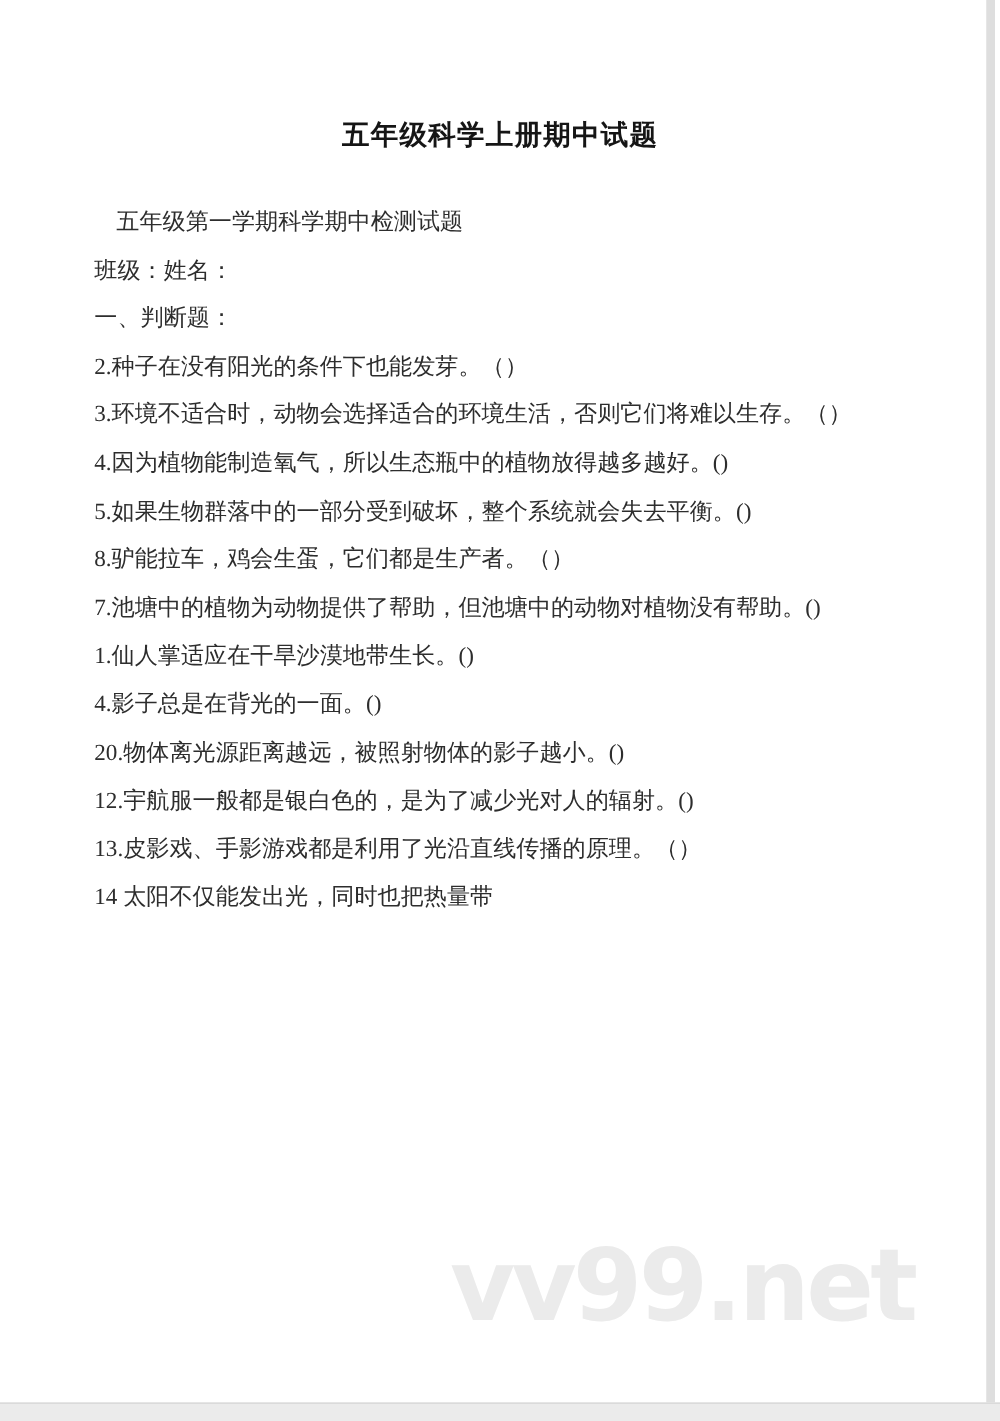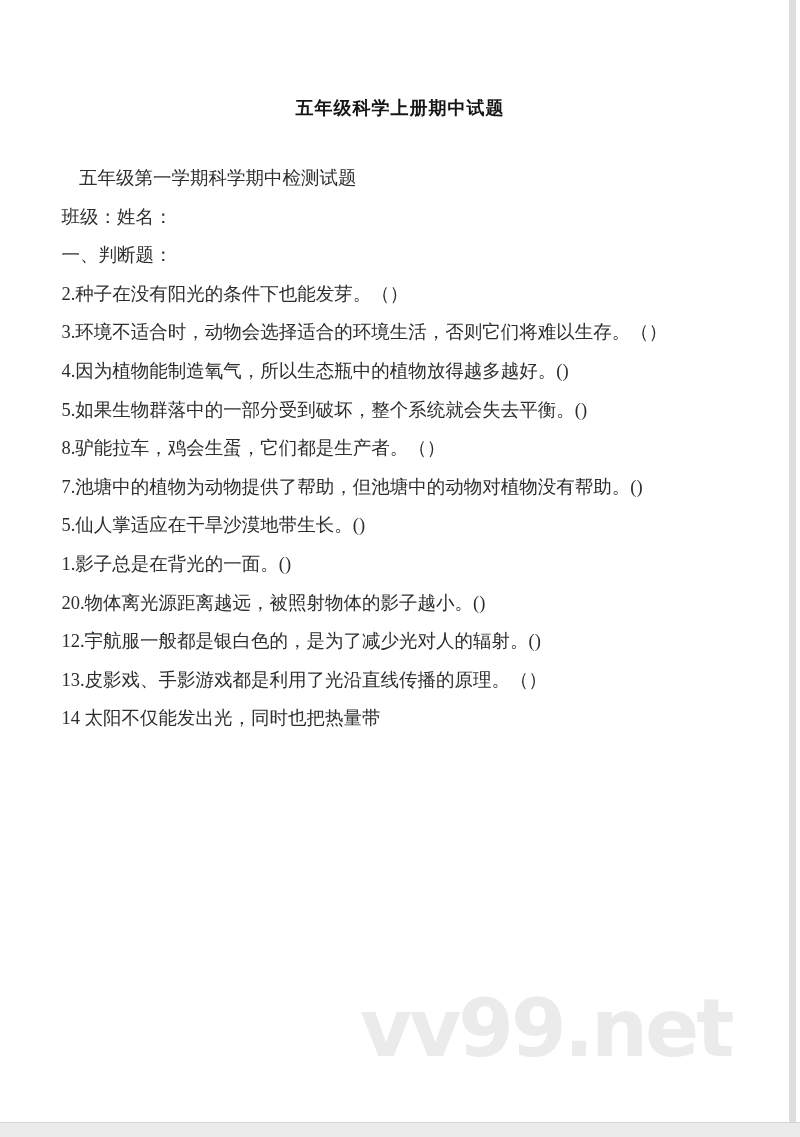--- a/index.html
+++ b/index.html
@@ -20,29 +20,29 @@
     width: 800px;
     height: 1122px;
     background: #ffffff;
     box-sizing: border-box;
     padding-top: 93px;
   }
   .doc-title {
     margin: 0;
     font-family: "Liberation Sans", "DejaVu Sans", sans-serif;
     font-weight: bold;
-    font-size: 18px;
+    font-size: 22px;
     line-height: 30px;
     text-align: center;
     color: #151515;
     letter-spacing: 1px;
   }
   .content {
     margin-top: 36px;
-    padding-left: 42px;
+    padding-left: 56px;
     padding-right: 80px;
     font-family: "Liberation Serif", "DejaVu Serif", serif;
     font-size: 18.5px;
     line-height: 38.6px;
     color: #2d2d2d;
     text-align: justify;
   }
   .content p { margin: 0; }
   .subtitle { text-indent: 2em; }
   .meta-line, .section-heading, .question { text-indent: 1.05em; }
@@ -89,22 +89,22 @@
       <p class="subtitle">五年级第一学期科学期中检测试题</p>
       <p class="meta-line">班级：姓名：</p>
       <p class="section-heading">一、判断题：</p>
 
       <p class="question">2.种子在没有阳光的条件下也能发芽。（）</p>
       <p class="question">3.环境不适合时，动物会选择适合的环境生活，否则它们将难以生存。（）</p>
       <p class="question">4.因为植物能制造氧气，所以生态瓶中的植物放得越多越好。()</p>
       <p class="question">5.如果生物群落中的一部分受到破坏，整个系统就会失去平衡。()</p>
       <p class="question">8.驴能拉车，鸡会生蛋，它们都是生产者。（）</p>
       <p class="question">7.池塘中的植物为动物提供了帮助，但池塘中的动物对植物没有帮助。()</p>
-      <p class="question">5.仙人掌适应在干旱沙漠地带生长。()</p>
-      <p class="question">1.影子总是在背光的一面。()</p>
+      <p class="question">1.仙人掌适应在干旱沙漠地带生长。()</p>
+      <p class="question">4.影子总是在背光的一面。()</p>
       <p class="question">20.物体离光源距离越远，被照射物体的影子越小。()</p>
       <p class="question">12.宇航服一般都是银白色的，是为了减少光对人的辐射。()</p>
       <p class="question">13.皮影戏、手影游戏都是利用了光沿直线传播的原理。（）</p>
       <p class="question">14 太阳不仅能发出光，同时也把热量带</p>
     </div>
 
     <div class="watermark">vv99.net</div>
   </div>
 
   <div class="page-edge-right"></div>

